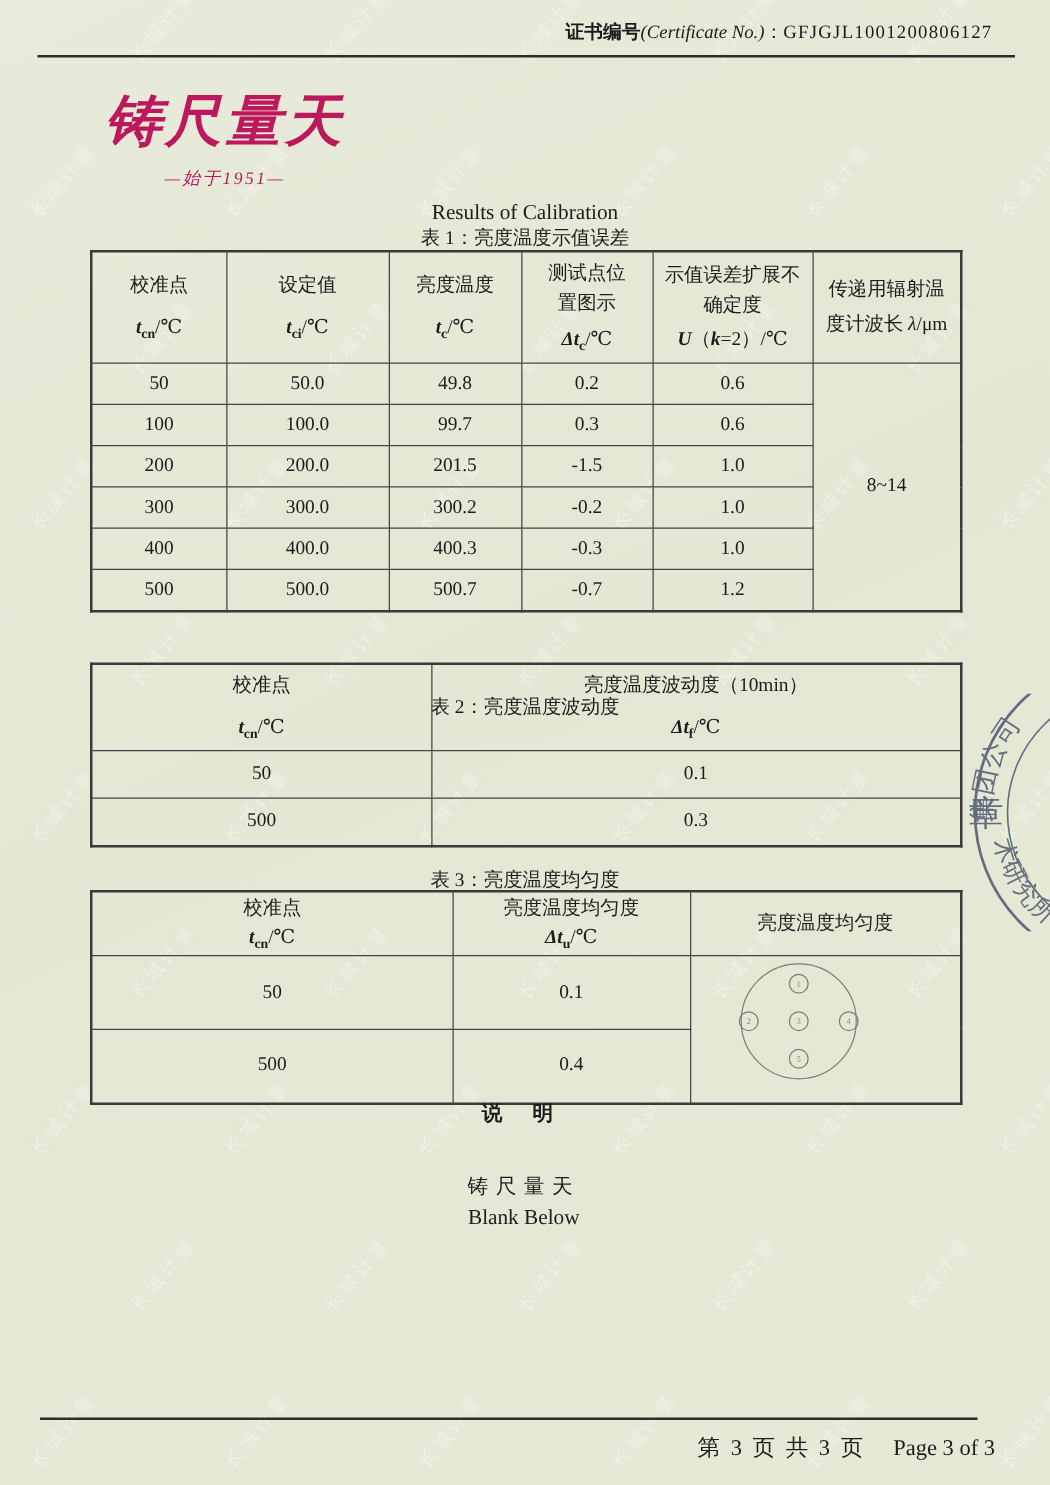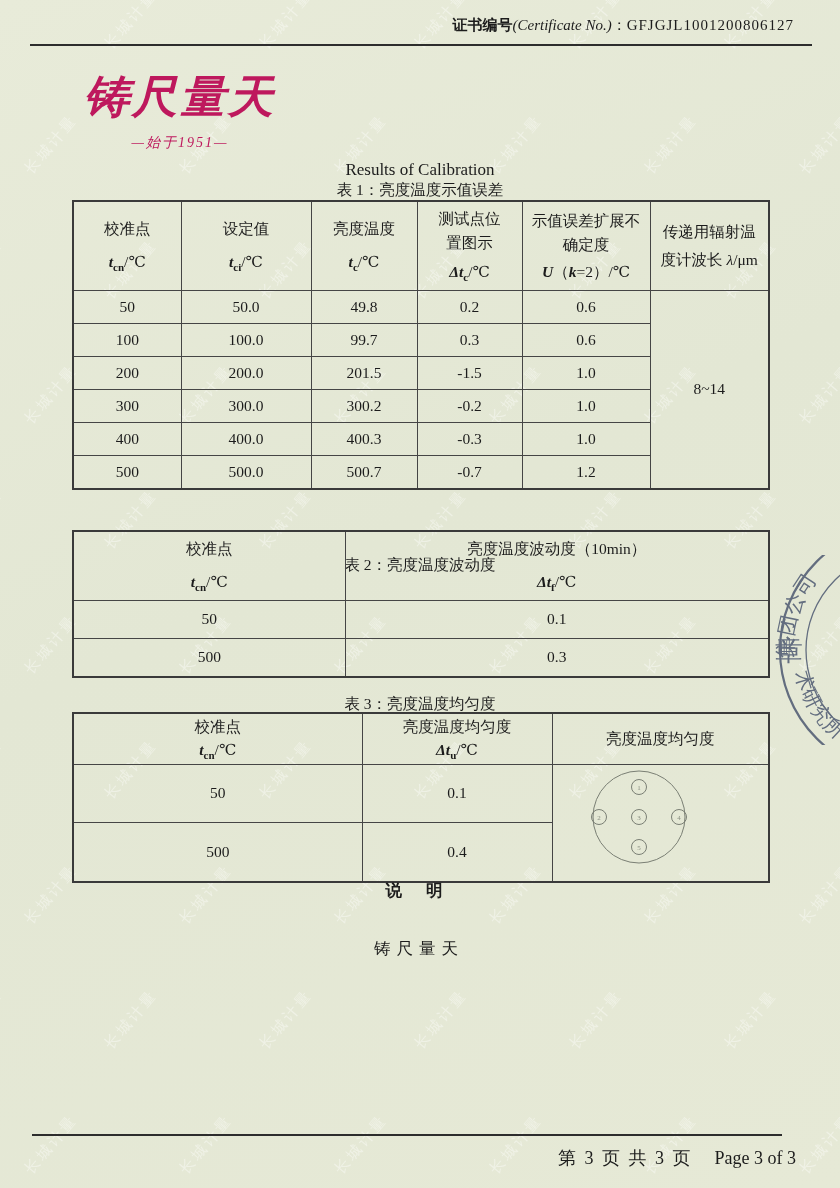--- a/index.html
+++ b/index.html
@@ -303,20 +303,21 @@
     <tr class="t3-data">
       <td>500</td>
       <td>0.4</td>
     </tr>
   </tbody>
     </table>
 
   <div class="notes">
     <div class="nh">说 明</div>
     <div class="blank-zh">铸尺量天</div>
+    <div class="blank-en">Blank Below</div>
   </div>
 
   <svg class="stamp" width="110" height="190" viewBox="730 555 110 190">
     <defs>
       <path id="arcTop" d="M 793,662 A 112,112 0 0 1 897,538"></path>
       <path id="arcBottom" d="M 795,669 A 112,112 0 0 0 895,762"></path>
     </defs>
     <g stroke="#47536d" fill="none">
       <circle cx="905" cy="650" r="125" stroke-width="2.2"></circle>
       <circle cx="905" cy="650" r="99" stroke-width="1.3"></circle>

